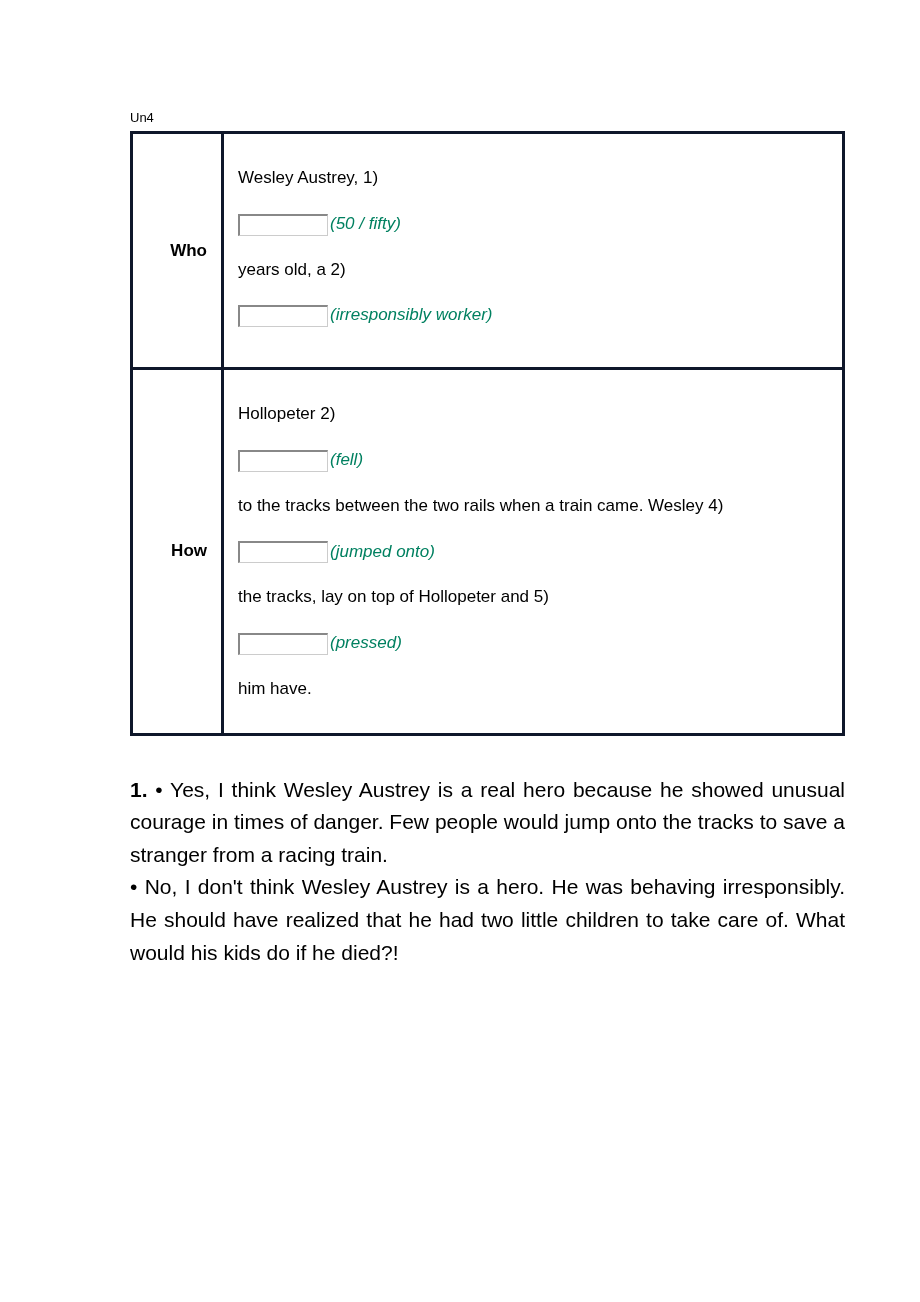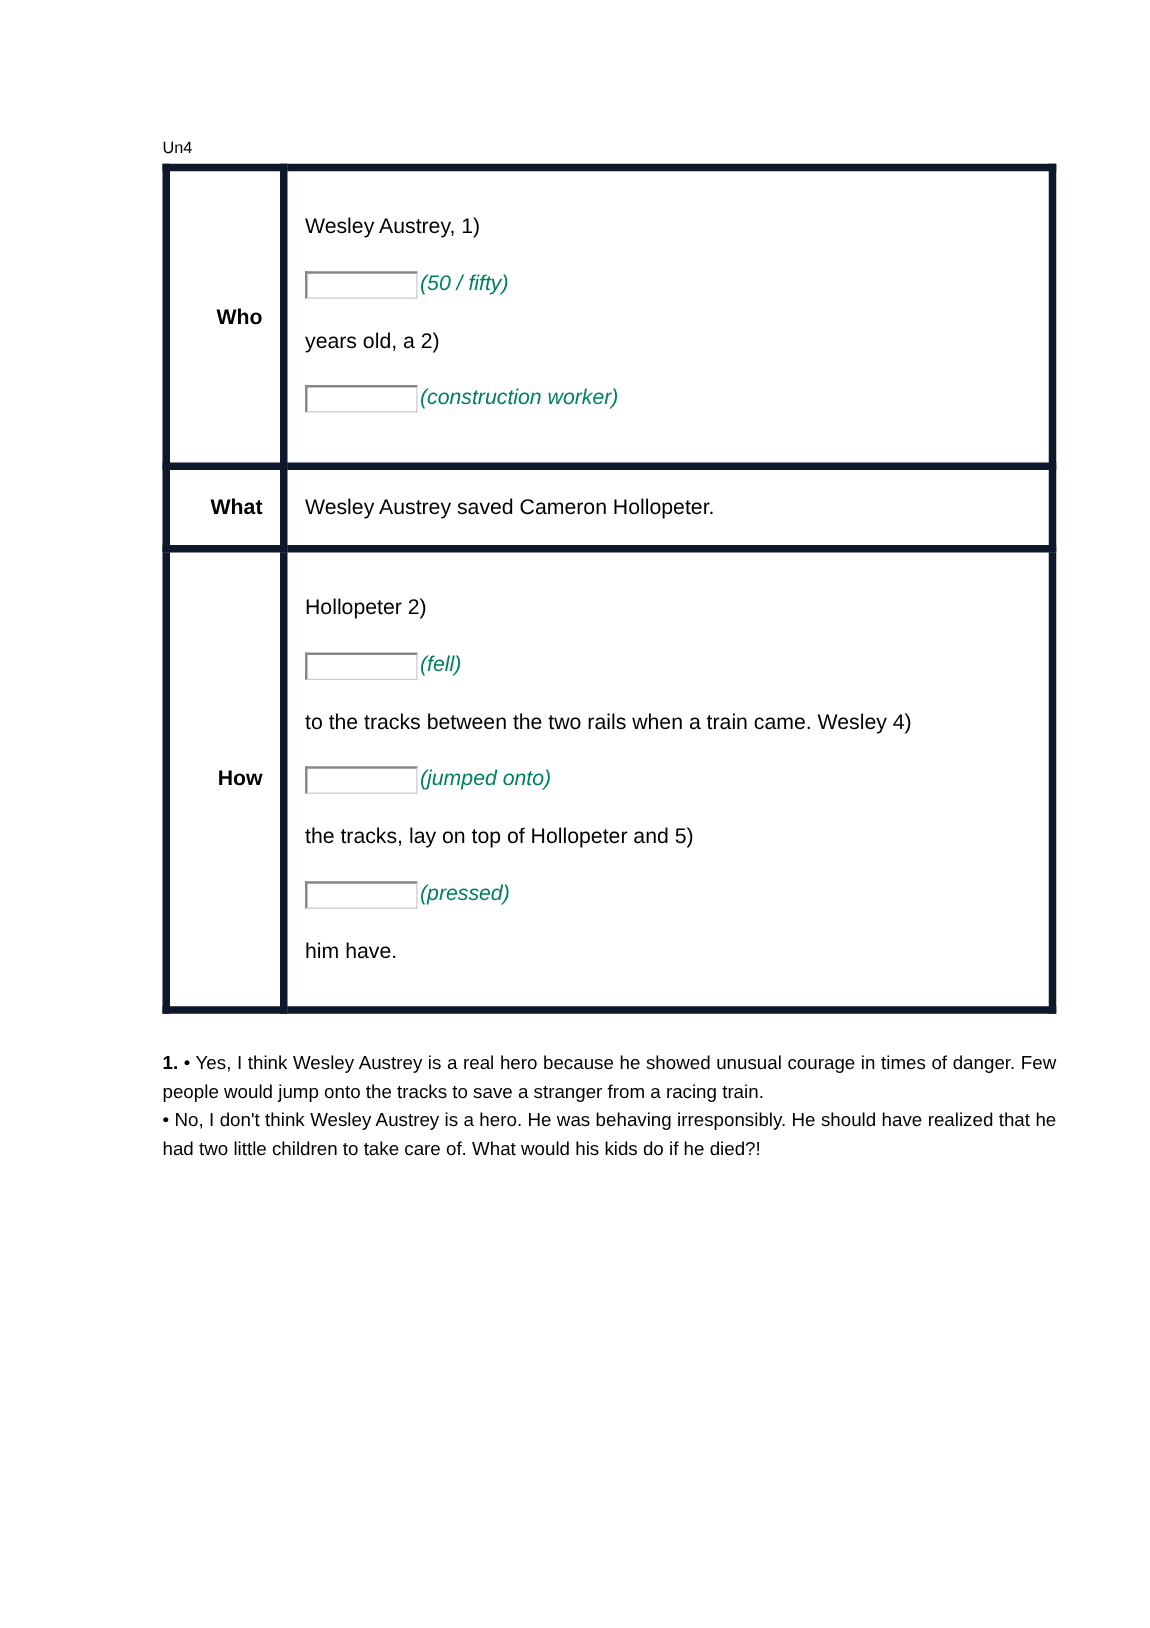--- a/index.html
+++ b/index.html
@@ -16,21 +16,21 @@
   .header-label {
     font-size: 13px;
     color: #000;
     margin-bottom: 6px;
   }
   table.main-table {
     border-collapse: collapse;
     width: 100%;
   }
   table.main-table td {
-    border: 6px solid #0f172a;
+    border: 3px solid #0f172a;
     padding: 18px 14px;
     vertical-align: middle;
   }
   td.label-cell {
     width: 60px;
     text-align: right;
     font-weight: bold;
     font-size: 17px;
     color: #000;
   }
@@ -58,25 +58,25 @@
     border-bottom: 1px solid #ccc;
     background: #fff;
     box-sizing: border-box;
   }
   .answer {
     color: #008060;
     font-size: 17px;
     padding-left: 2px;
   }
   .paragraph {
-    font-size: 15px;
+    font-size: 21px;
     color: #000;
     text-align: justify;
     line-height: 1.55;
-    margin-top: 28px;
+    margin-top: 38px;
   }
   .paragraph .num {
     font-weight: bold;
   }
 </style>
 </head>
 <body>
 
 <div class="page">
 
@@ -88,27 +88,23 @@
           <td class="label-cell">Who</td>
           <td class="content-cell">
             <div class="text-line">Wesley Austrey, 1)</div>
             <div class="input-line">
               <span class="input-box"></span>
               <span class="answer">(50 / fifty)</span>
             </div>
             <div class="text-line">years old, a 2)</div>
             <div class="input-line">
               <span class="input-box"></span>
-              <span class="answer">(construction worker)</span>
+              <span class="answer">(irresponsibly worker)</span>
             </div>
           </td>
-        </tr>
-        <tr>
-          <td class="label-cell">What</td>
-          <td class="content-cell"><span>Wesley Austrey saved Cameron Hollopeter.</span></td>
         </tr>
         <tr>
           <td class="label-cell">How</td>
           <td class="content-cell">
             <div class="text-line">Hollopeter 2)</div>
             <div class="input-line">
               <span class="input-box"></span>
               <span class="answer">(fell)</span>
             </div>
             <div class="text-line">to the tracks between the two rails when a train came. Wesley 4)</div>

